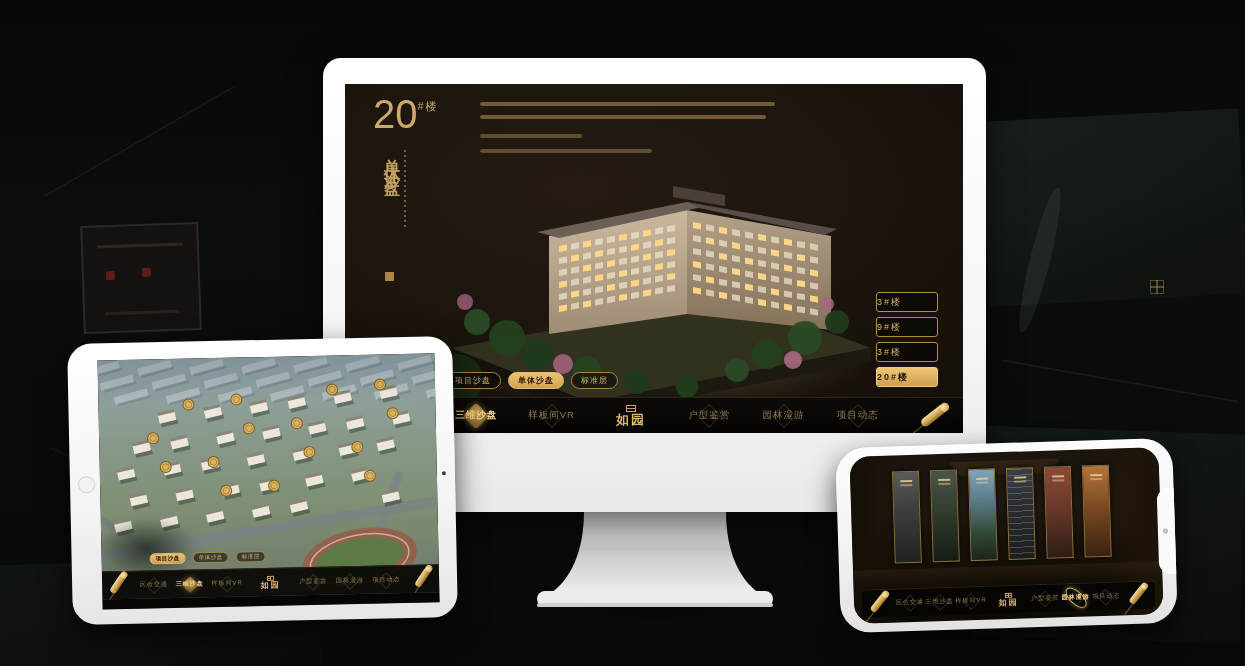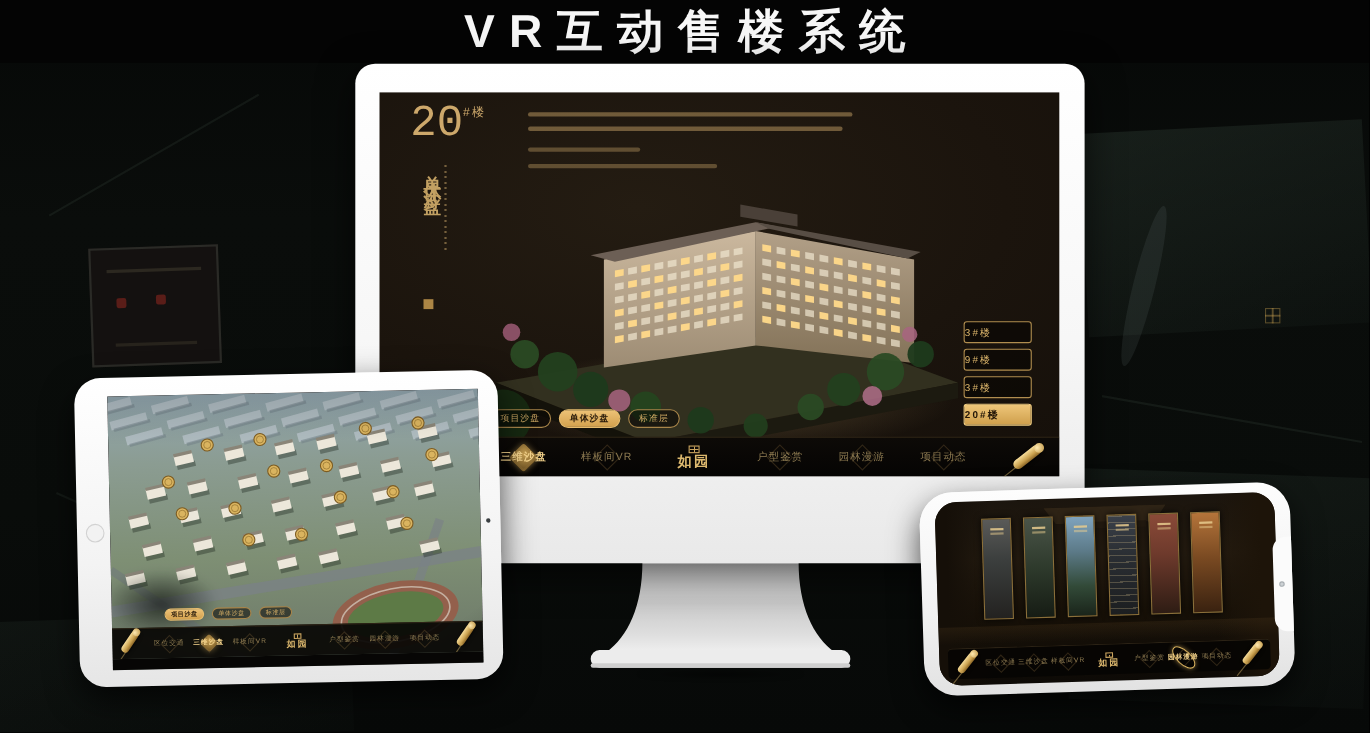--- a/index.html
+++ b/index.html
@@ -30,21 +30,21 @@
   .monitor-frame{left:323px;top:58px;width:663px;height:454px;border-radius:18px;
     background:linear-gradient(180deg,#ffffff 0%,#f7f7f7 55%,#e9e9e9 100%);
     box-shadow:0 10px 34px rgba(0,0,0,.65);z-index:2;}
   .monitor-screen{position:absolute;left:22px;top:26px;width:618px;height:349px;overflow:hidden;
     background:radial-gradient(120% 110% at 38% 30%,#241c12 0%,#1b140d 45%,#120d08 100%);}
   .stand-wrap{left:535px;top:511px;width:240px;height:102px;z-index:1;}
   .base-shadow{left:545px;top:607px;width:220px;height:12px;background:radial-gradient(50% 50% at 50% 50%,rgba(0,0,0,.55),transparent 70%);filter:blur(2px);z-index:1;}
 
   
   .h-block{left:28px;top:10px;color:#cda86b;}
-  .h-num{font-family:Liberation Mono, monospace;font-size:40px;line-height:1;}
+  .h-num{font-family:Liberation Sans, sans-serif;font-size:40px;line-height:1;}
   .h-suffix{font-size:11px;letter-spacing:2px;vertical-align:18px;}
   .v-title{left:36px;top:62px;writing-mode:vertical-rl;font-family:"Liberation Serif",serif;
     font-size:16px;font-weight:bold;letter-spacing:7px;color:#c2a062;}
   .v-sub{left:59px;top:66px;width:2px;height:80px;background:repeating-linear-gradient(180deg,rgba(190,156,98,.55) 0 2px,transparent 2px 5px);}
   .h-seal{left:40px;top:188px;width:9px;height:9px;background:#c59a4f;opacity:.85;}
   .pline{position:absolute;height:3.5px;background:rgba(193,158,99,.5);border-radius:2px;}
   .bldg{left:92px;top:58px;width:440px;height:280px;}
   .bb{left:531px;top:208px;display:flex;flex-direction:column;gap:5px;width:62px;z-index:3;}
   .bbtn{border:1px solid #b08d4f;color:#d8b269;background:rgba(6,4,2,.55);font-size:9px;
     padding:2.5px 0;border-radius:3px;letter-spacing:2px;cursor:pointer;}
@@ -157,23 +157,20 @@
   <div class="bg-piece bg-road" style="left:30px;top:140px;width:220px;transform:rotate(-30deg);"></div>
   <div class="bg-piece bg-road" style="left:1000px;top:380px;width:240px;transform:rotate(10deg);"></div>
   <div class="bg-piece bg-frame">
     <span class="seal" style="left:22px;top:44px;"></span>
     <span class="seal" style="left:58px;top:42px;"></span>
     <span class="l1"></span>
       <span class="l2"></span>
   </div>
   <div class="bg-piece bg-goldlogo"></div>
 
-  <div class="abs title-band">
-    <span class="page-title">VR互动售楼系统</span>
-  </div>
 
   <div class="abs base-shadow"></div>
   <div class="abs stand-wrap">
     <svg width="240" height="102" viewBox="0 0 240 102">
       <defs>
         <linearGradient id="standG" x1="0" y1="0" x2="0" y2="1">
           <stop offset="0" stop-color="#e9e9e9"></stop>
             <stop offset=".45" stop-color="#c9c9c9"></stop>
           <stop offset=".8" stop-color="#dedede"></stop>
             <stop offset="1" stop-color="#efefef"></stop>

